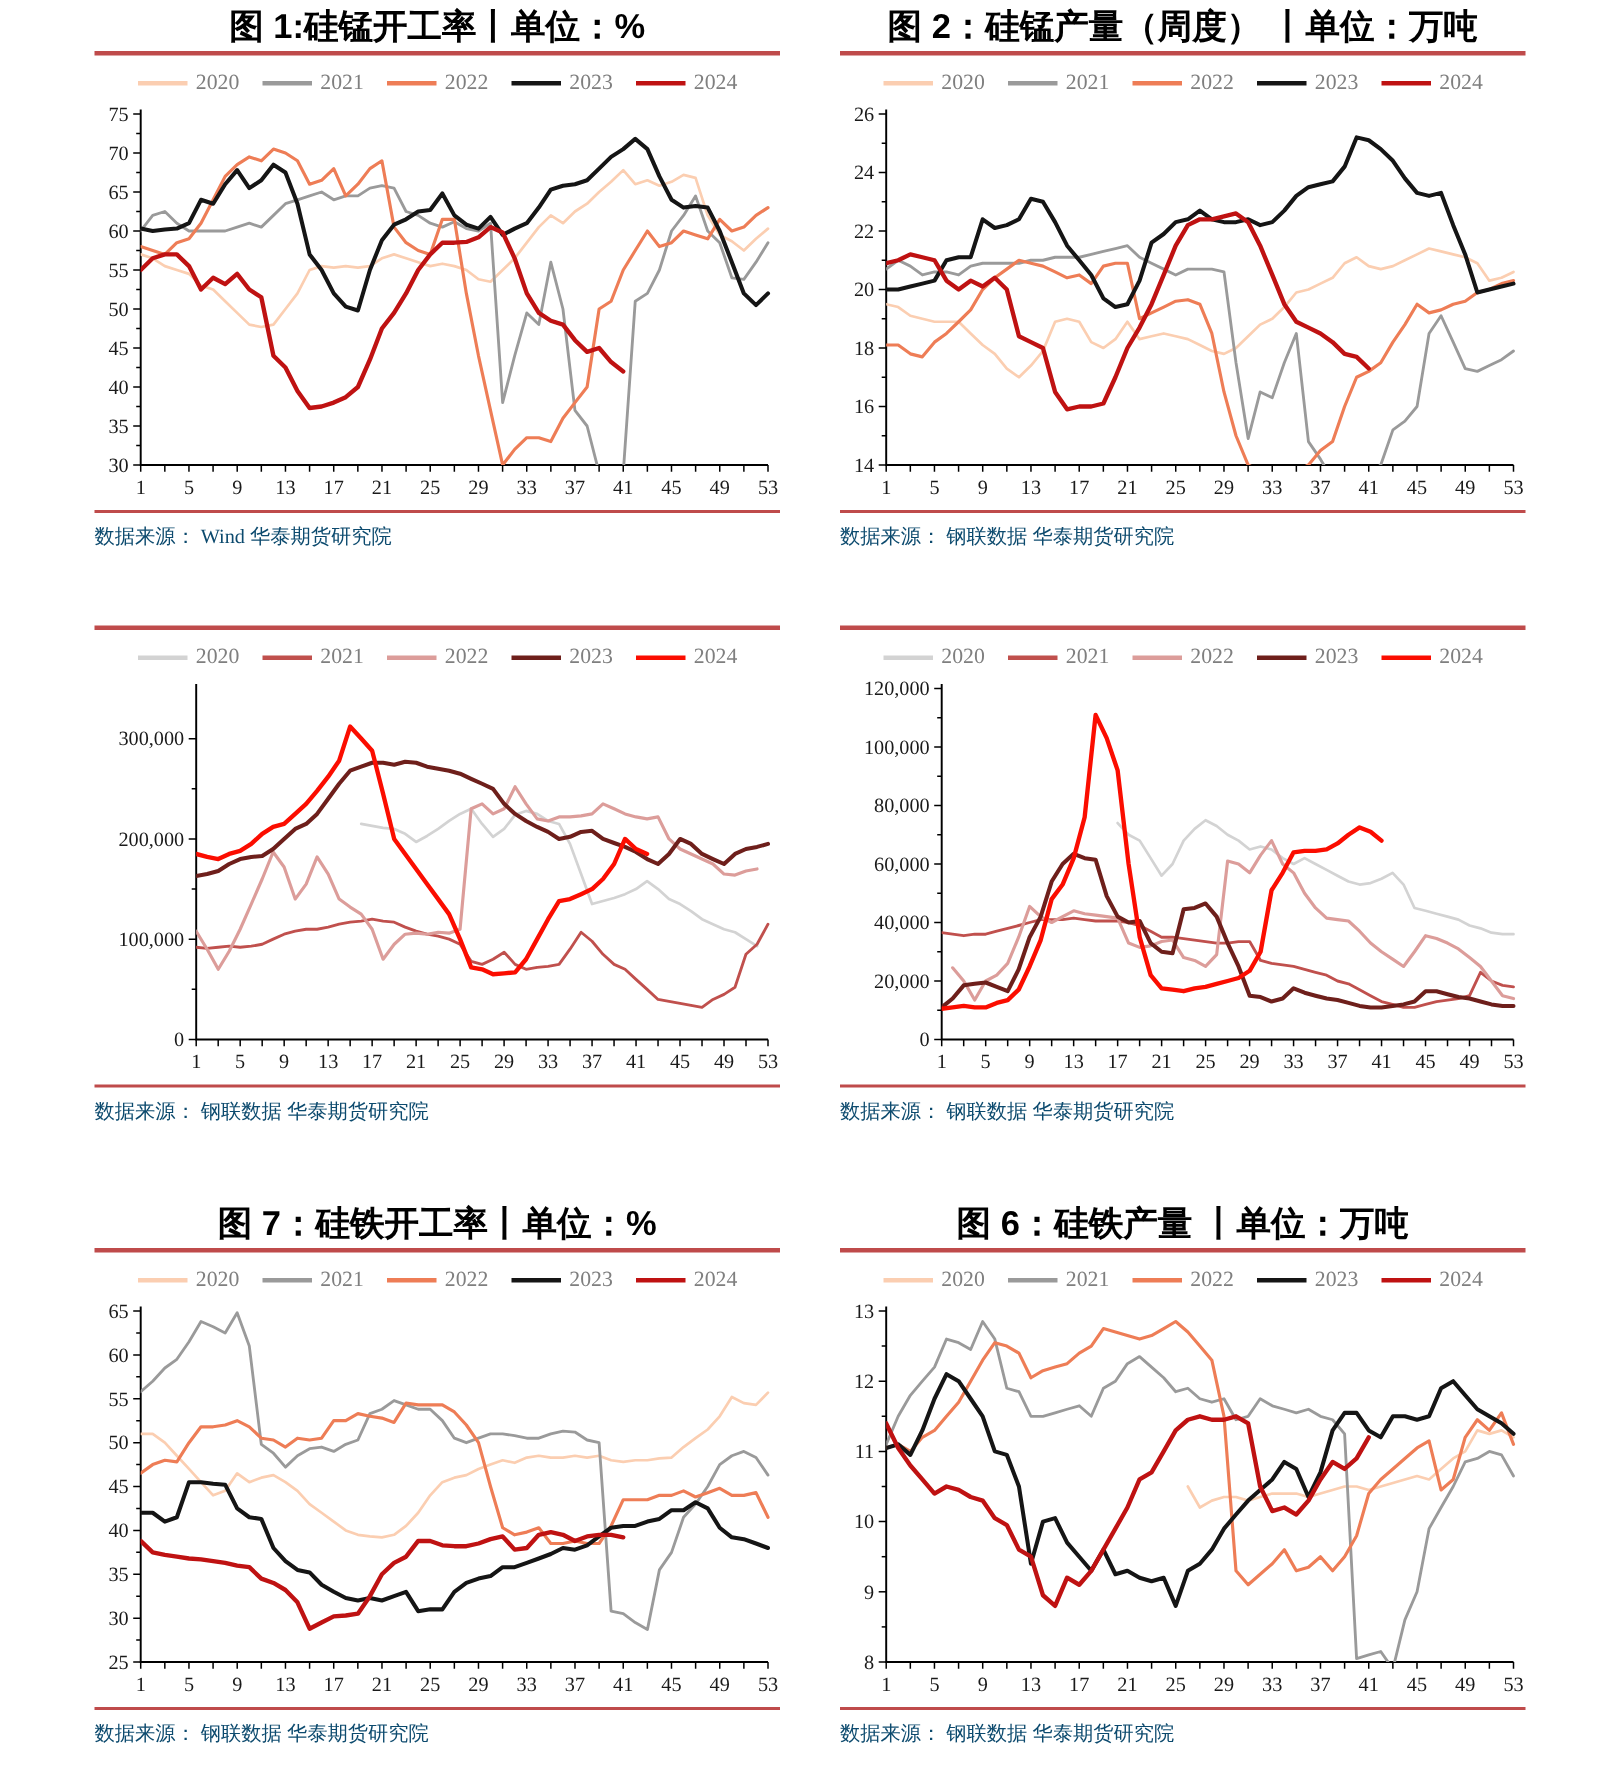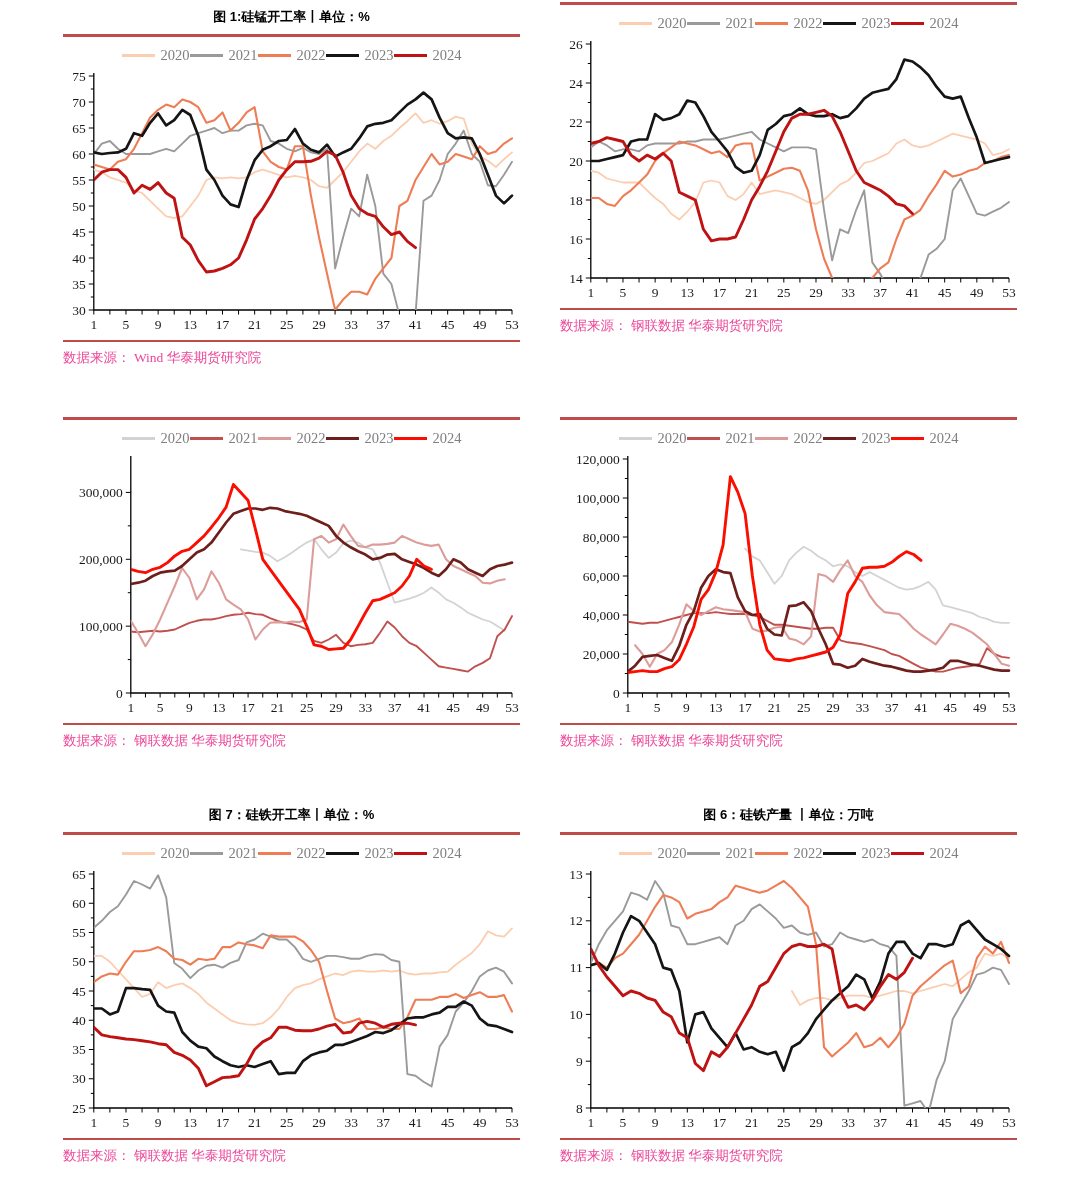--- a/index.html
+++ b/index.html
@@ -1,28 +1,28 @@
 <!DOCTYPE html>
 <html><head>
 <meta charset="utf-8">
 <style>
   html,body{margin:0;padding:0;background:#ffffff;}
   body{width:1080px;height:1192px;overflow:hidden;font-family:"Liberation Sans",sans-serif;}
   .page{padding:2px 63px 0 63px;display:grid;grid-template-columns:1fr 1fr;column-gap:40px;row-gap:50px;}
   .chart-block{width:457px;}
-  .chart-title{font-size:13px;font-weight:bold;color:#000;text-align:center;line-height:26px;margin:2px 0 4px 0;}
+  .chart-title{font-size:23px;font-weight:bold;color:#000;text-align:center;line-height:26px;margin:2px 0 4px 0;}
   .title-rule{height:2.5px;background:#bf4b4b;}
-  .legend{display:flex;justify-content:center;align-items:center;height:20px;margin-top:9px;}
+  .legend{display:flex;justify-content:center;align-items:center;gap:15px;height:20px;margin-top:9px;}
   .legend-item{display:flex;align-items:center;gap:6px;}
   .legend-swatch{width:33px;height:3px;}
   .legend-label{font-family:"Liberation Serif",serif;font-size:14.5px;color:#7f7f7f;}
   svg.plot{display:block;margin-top:2px;}
   svg.plot text{font-family:"Liberation Serif",serif;font-size:13.5px;fill:#1a1a1a;}
   .source-rule{height:2.5px;background:#bf4b4b;margin-top:4px;}
-  .source-text{font-family:"Liberation Serif",serif;font-size:13.5px;color:#ec4899;padding-top:7px;}
+  .source-text{font-family:"Liberation Serif",serif;font-size:13.5px;color:#0c4a6e;padding-top:7px;}
 </style>
 </head>
 <body>
 
 <div class="page">
   <div class="chart-block">
     <div class="chart-title">图 1:硅锰开工率丨单位：%</div>
     <div class="title-rule"></div>
     <div class="legend">
         <span class="legend-item">
@@ -125,20 +125,21 @@
         <polyline points="30.8,86.0 38.8,75.6 46.9,73.0 54.9,80.8 63.0,86.0 71.0,86.0 79.1,86.0 87.1,86.0 95.1,83.4 103.2,80.8 111.2,83.4 119.3,75.6 127.3,67.8 135.3,65.2 143.4,62.6 151.4,60.0 159.5,65.2 167.5,62.6 175.6,62.6 183.6,57.4 191.6,55.8 199.7,57.4 207.7,73.0 215.8,75.6 223.8,80.8 231.9,83.4 239.9,79.8 247.9,84.4 256.0,86.0 264.0,80.8 272.1,200.4 280.1,169.2 288.2,140.6 296.2,148.4 304.2,106.8 312.3,138.0 320.3,205.6 328.4,216.0 336.4,247.2 344.4,257.6 352.5,247.2 360.5,132.8 368.6,127.6 376.6,112.0 384.7,86.0 392.7,75.6 400.7,62.6 408.8,86.0 416.8,93.8 424.9,117.2 432.9,118.2 441.0,106.8 449.0,93.8" fill="none" stroke="#9a9a9a" stroke-width="1.9" stroke-linejoin="round" stroke-linecap="round" clip-path="url(#clip0)"></polyline>
         <polyline points="30.8,96.4 38.8,99.0 46.9,101.6 54.9,93.8 63.0,91.2 71.0,80.8 79.1,65.2 87.1,49.6 95.1,41.8 103.2,36.6 111.2,39.2 119.3,31.4 127.3,34.0 135.3,39.2 143.4,54.8 151.4,52.2 159.5,44.4 167.5,62.6 175.6,54.8 183.6,44.4 191.6,39.2 199.7,83.4 207.7,93.8 215.8,99.0 223.8,101.6 231.9,78.2 239.9,78.2 247.9,127.6 256.0,169.2 264.0,205.6 272.1,242.0 280.1,231.6 288.2,223.8 296.2,223.8 304.2,226.4 312.3,210.8 320.3,200.4 328.4,190.0 336.4,138.0 344.4,132.8 352.5,112.0 360.5,99.0 368.6,86.0 376.6,96.4 384.7,93.8 392.7,86.0 400.7,88.6 408.8,91.2 416.8,78.2 424.9,86.0 432.9,83.4 441.0,75.6 449.0,70.4" fill="none" stroke="#ee7d56" stroke-width="2.1" stroke-linejoin="round" stroke-linecap="round" clip-path="url(#clip0)"></polyline>
         <polyline points="30.8,84.4 38.8,86.0 46.9,85.0 54.9,84.4 63.0,80.8 71.0,65.2 79.1,67.8 87.1,54.8 95.1,45.4 103.2,57.4 111.2,52.2 119.3,41.8 127.3,47.0 135.3,67.8 143.4,101.6 151.4,112.0 159.5,127.6 167.5,136.4 175.6,139.0 183.6,112.0 191.6,92.2 199.7,81.8 207.7,78.2 215.8,73.0 223.8,72.0 231.9,61.0 239.9,75.6 247.9,81.8 256.0,84.4 264.0,76.6 272.1,88.6 280.1,84.4 288.2,80.8 296.2,70.4 304.2,58.4 312.3,55.8 320.3,54.8 328.4,52.2 336.4,44.4 344.4,36.6 352.5,31.4 360.5,24.6 368.6,31.4 376.6,49.6 384.7,65.2 392.7,70.4 400.7,69.4 408.8,70.4 416.8,86.0 424.9,106.8 432.9,127.6 441.0,135.4 449.0,127.6" fill="none" stroke="#151515" stroke-width="2.7" stroke-linejoin="round" stroke-linecap="round" clip-path="url(#clip0)"></polyline>
         <polyline points="30.8,112.0 38.8,104.2 46.9,101.6 54.9,101.6 63.0,109.4 71.0,125.0 79.1,117.2 87.1,121.4 95.1,114.6 103.2,125.0 111.2,130.2 119.3,169.2 127.3,177.0 135.3,192.6 143.4,204.0 151.4,203.0 159.5,200.4 167.5,196.8 175.6,190.0 183.6,171.8 191.6,151.0 199.7,140.6 207.7,127.6 215.8,112.0 223.8,101.6 231.9,93.8 239.9,93.8 247.9,93.3 256.0,90.2 264.0,83.4 272.1,87.0 280.1,104.2 288.2,127.6 296.2,140.6 304.2,145.8 312.3,148.4 320.3,158.8 328.4,166.6 336.4,164.0 344.4,173.4 352.5,179.6" fill="none" stroke="#bf1212" stroke-width="2.9" stroke-linejoin="round" stroke-linecap="round" clip-path="url(#clip0)"></polyline>
       </svg>
     <div class="source-rule"></div>
     <div class="source-text">数据来源： Wind  华泰期货研究院</div>
   </div>
 
   <div class="chart-block">
+    <div class="chart-title">图 2：硅锰产量（周度） 丨单位：万吨</div>
     <div class="title-rule"></div>
     <div class="legend">
         <span class="legend-item">
           <span class="legend-swatch" style="background: rgb(251, 206, 177);"></span>
           <span class="legend-label">2020</span>
         </span>
         <span class="legend-item">
           <span class="legend-swatch" style="background: rgb(154, 154, 154);"></span>
           <span class="legend-label">2021</span>
         </span>

